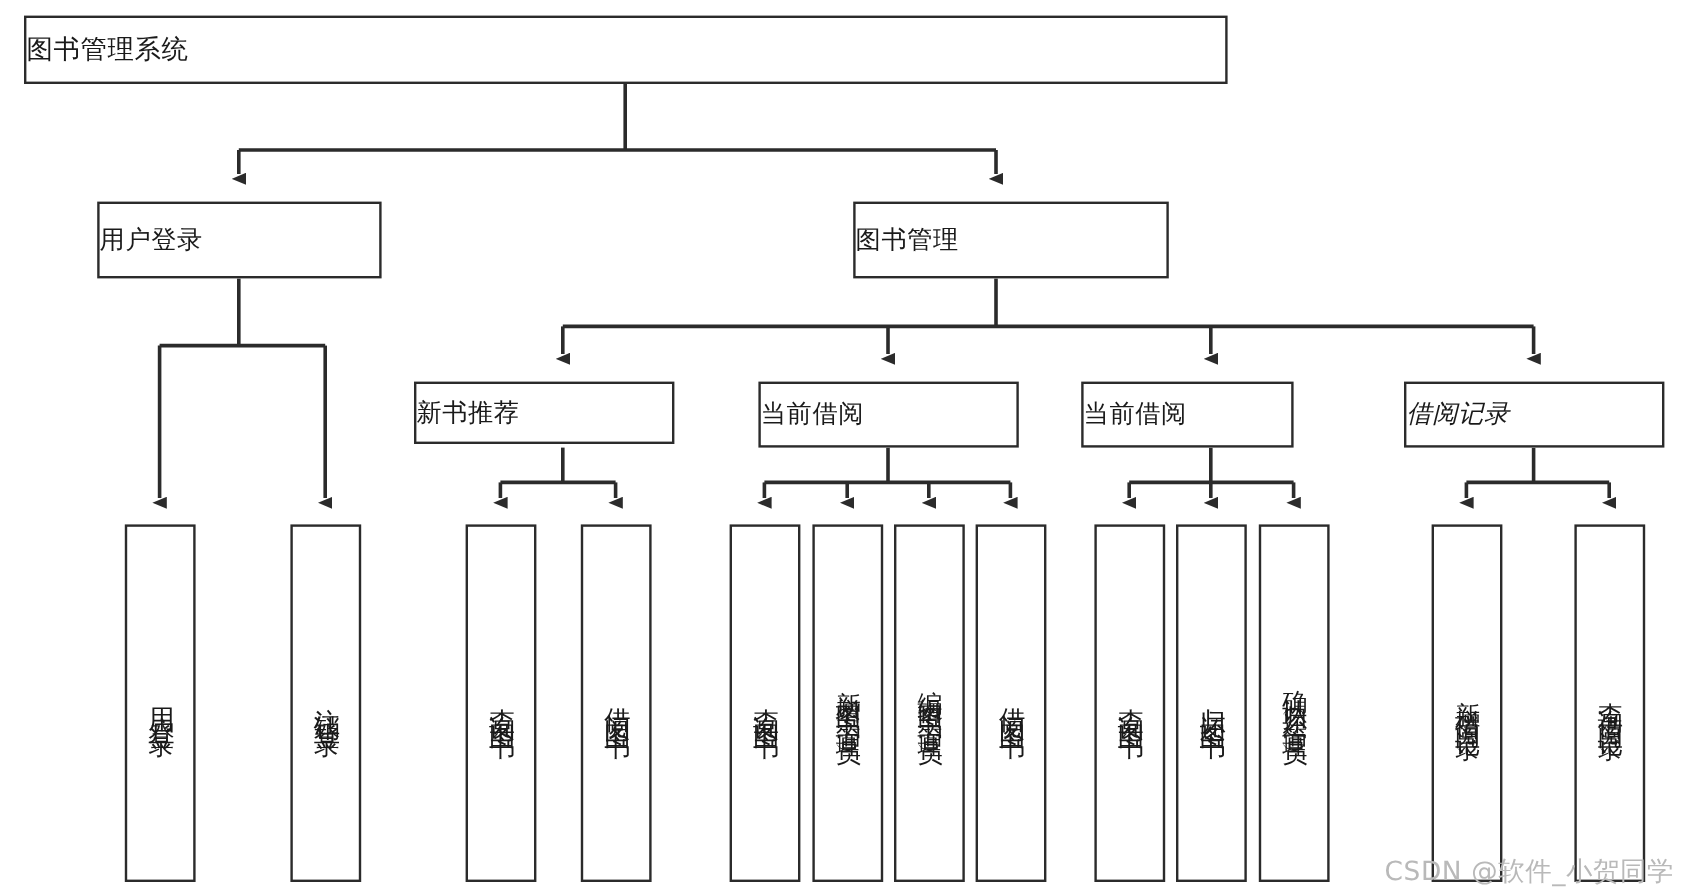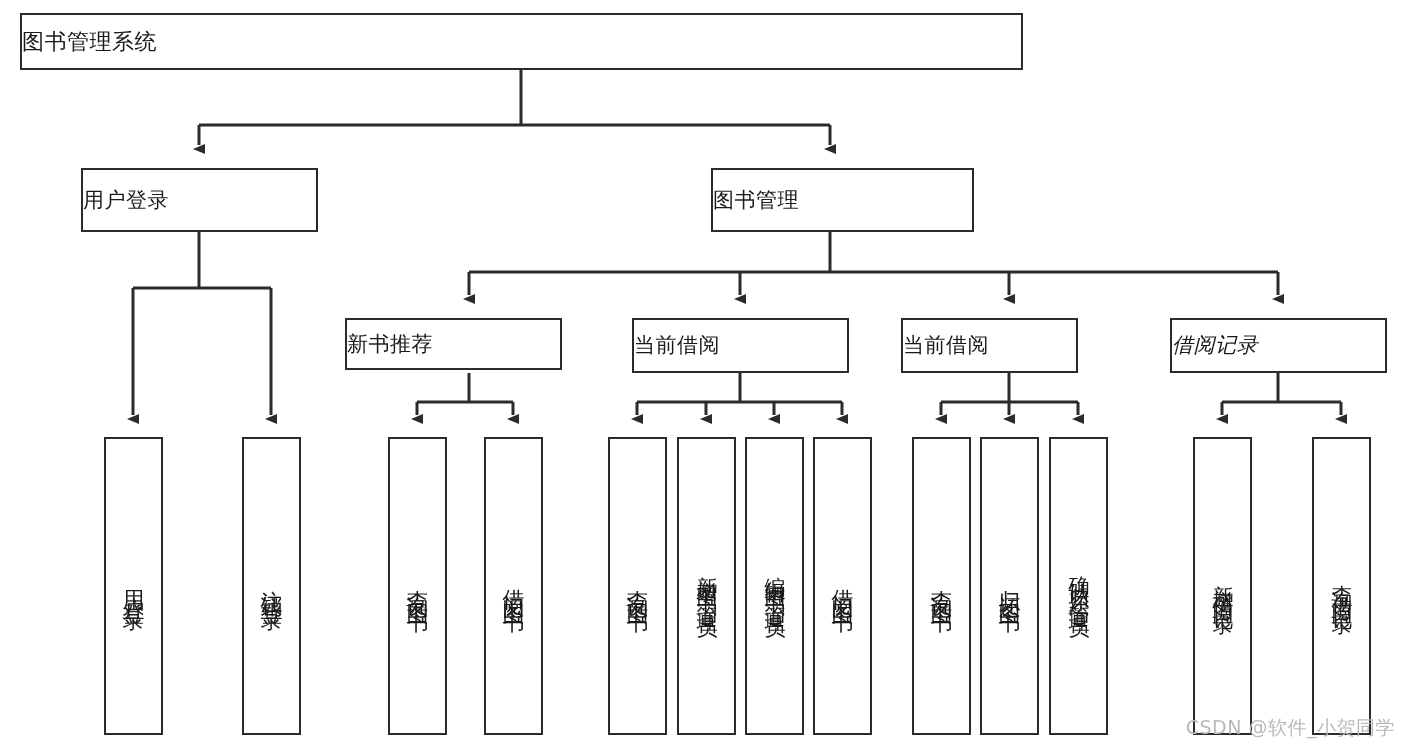--- a/index.html
+++ b/index.html
@@ -66,21 +66,21 @@
     white-space: nowrap;
   }
   .node.vert.long .label {
     letter-spacing: 6px;
     font-size: 21px;
   }
   .watermark {
     position: absolute;
     right: 10px;
     bottom: 6px;
-    font-size: 19px;
+    font-size: 22px;
     color: #b9b9b9;
     white-space: nowrap;
     letter-spacing: 0.5px;
   }
 </style>
 </head>
 <body>
 
 <div id="diagram-root">
 

